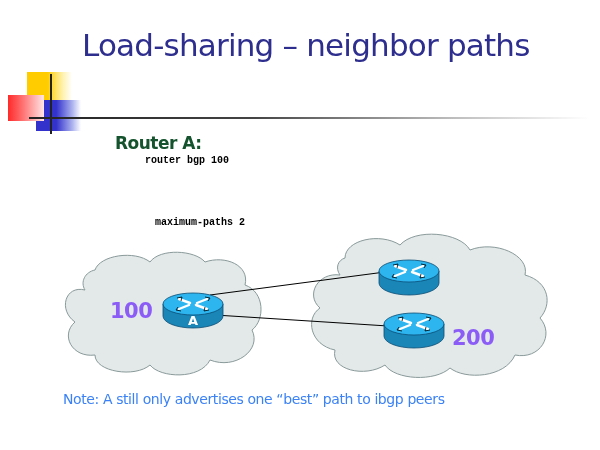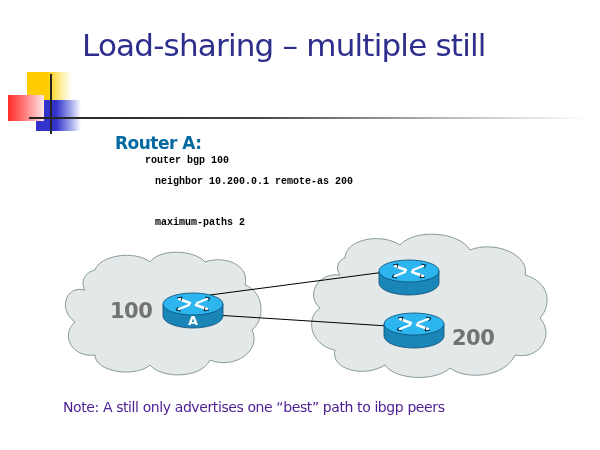--- a/index.html
+++ b/index.html
@@ -6,41 +6,40 @@
   #slide { position: relative; width: 600px; height: 450px; overflow: hidden; background: #ffffff; font-family: "DejaVu Sans", sans-serif; }
   .deco { position: absolute; }
   #sq-yellow { left: 27px; top: 72px; width: 45px; height: 31px; background: linear-gradient(to right, #ffcc00 0%, #ffcc00 45%, #fff2b0 80%, #ffffff 100%); }
   #sq-blue { left: 36px; top: 100px; width: 45px; height: 31px; background: linear-gradient(to right, #3333cc 0%, #3333cc 45%, #aab0ee 80%, #ffffff 100%); }
   #sq-red { left: 8px; top: 95px; width: 36px; height: 26px; background: linear-gradient(to right, #ff2a2a 0%, #ff7070 40%, #ffe5e5 100%); }
   #vline { left: 50px; top: 74px; width: 2px; height: 60px; background: #222222; }
   #hline { left: 29px; top: 117px; width: 560px; height: 2px; background: linear-gradient(to right, #222222 0%, #444444 40%, #bbbbbb 75%, #ffffff 100%); }
   .title { position: absolute; left: 82px; color: #2e2e8e; font-family: "DejaVu Sans", sans-serif; font-size: 31px; letter-spacing: -0.8px; white-space: nowrap; line-height: 1; }
   #title-1 { top: 30px; }
   #title-2 { top: 71px; }
-  #router-heading { position: absolute; left: 115px; top: 133px; font-family: "DejaVu Sans", sans-serif; font-weight: bold; font-size: 17px; letter-spacing: -0.5px; color: #0369a1; }
+  #router-heading { position: absolute; left: 115px; top: 133px; font-family: "DejaVu Sans", sans-serif; font-weight: bold; font-size: 17px; letter-spacing: -0.5px; color: #14532d; }
   .code { position: absolute; font-family: "Liberation Mono", monospace; font-weight: bold; font-size: 10px; color: #000; white-space: pre; line-height: 1; }
   #diagram { position: absolute; left: 0; top: 0; }
-  .as-label { position: absolute; font-family: "DejaVu Sans", sans-serif; font-weight: bold; font-size: 21px; letter-spacing: -0.5px; color: #737373; }
-  #note { position: absolute; left: 63px; top: 391px; font-family: "DejaVu Sans", sans-serif; font-size: 14px; letter-spacing: -0.4px; color: #4c1d95; white-space: nowrap; margin-top: 8px; }
+  .as-label { position: absolute; font-family: "DejaVu Sans", sans-serif; font-weight: bold; font-size: 21px; letter-spacing: -0.5px; color: #8b5cf6; }
+  #note { position: absolute; left: 63px; top: 391px; font-family: "DejaVu Sans", sans-serif; font-size: 14px; letter-spacing: -0.4px; color: #3b82f6; white-space: nowrap; }
 </style>
 </head>
 <body>
 
 <div id="slide">
   <div class="deco" id="sq-yellow"></div>
   <div class="deco" id="sq-blue"></div>
   <div class="deco" id="sq-red"></div>
   <div class="deco" id="vline"></div>
   <div class="deco" id="hline"></div>
 
-  <div class="title" id="title-1">Load-sharing – multiple still</div>
+  <div class="title" id="title-1">Load-sharing – neighbor paths</div>
 
   <div id="router-heading">Router A:</div>
   <div class="code" style="left:145px; top:156px;">router bgp 100</div>
-  <div class="code" style="left:155px; top:177px;">neighbor 10.200.0.1 remote-as 200</div>
   <div class="code" style="left:155px; top:218px;">maximum-paths 2</div>
 
   <svg id="diagram" width="600" height="450" viewBox="0 0 600 450">
     <defs>
       <g id="router-shape">
         <path d="M0,12 L0,24 A30,12 0 0 0 60,24 L60,12 Z" fill="#1a86b8" stroke="#0a4d73" stroke-width="0.8"></path>
         <ellipse cx="30" cy="12" rx="30" ry="11" fill="#2db5f0" stroke="#0a4d73" stroke-width="0.8"></ellipse>
         <g stroke="#ffffff" stroke-width="2.4" stroke-linecap="round">
           <line x1="16" y1="7" x2="27" y2="11"></line>
           <line x1="44" y1="17" x2="33" y2="13"></line>

